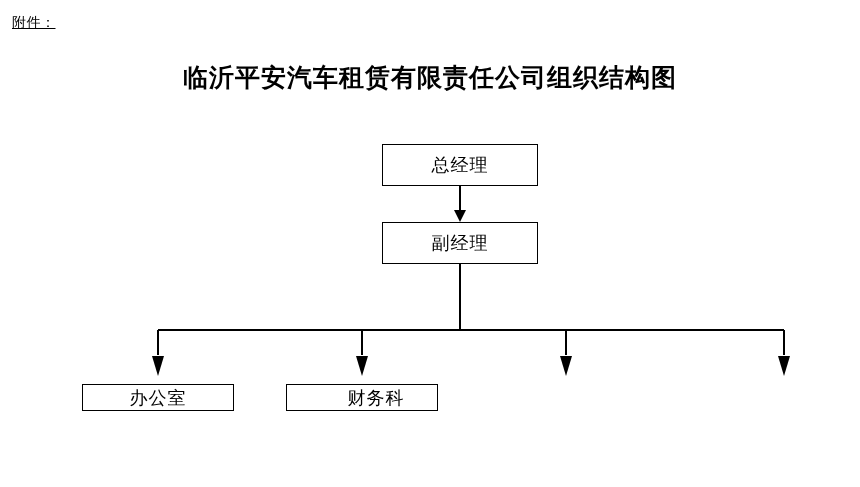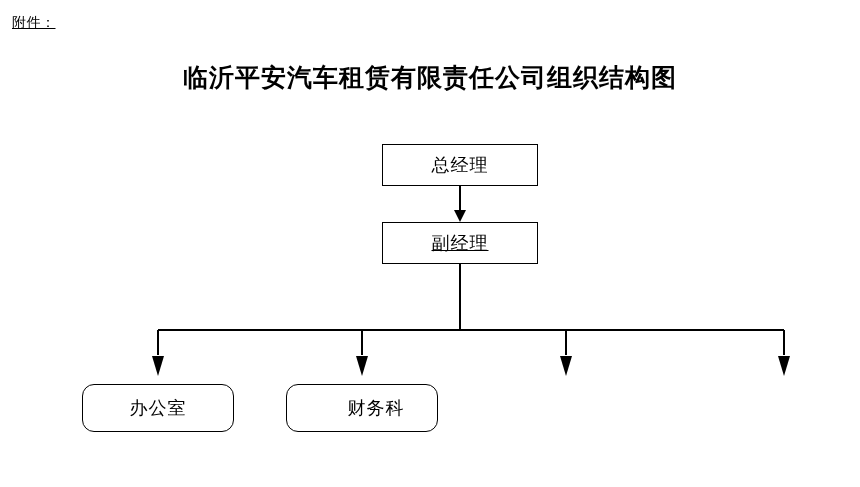--- a/index.html
+++ b/index.html
@@ -47,23 +47,23 @@
     border: 1px solid #000000;
     background: #ffffff;
     box-sizing: border-box;
     display: flex;
     align-items: center;
     justify-content: center;
     font-size: 18px;
     letter-spacing: 1px;
   }
   .node-top { width: 156px; height: 42px; }
-  .node-leaf { width: 152px; height: 48px; border-radius: 12px; }
+  .node-leaf { width: 152px; height: 27px; }
   #node-gm   { left: 370px; top: 144px; }
-  #node-dgm  { left: 370px; top: 222px; text-decoration: underline; }
+  #node-dgm  { left: 370px; top: 222px; }
   #node-l1   { left: 70px;  top: 384px; }
   #node-l2   { left: 274px; top: 384px; padding-left: 28px; }
   #node-l3   { left: 478px; top: 384px; }
   #node-l4   { left: 696px; top: 384px; }
   svg#connectors {
     position: absolute;
     left: 0;
     top: 0;
     width: 860px;
     height: 487px;

